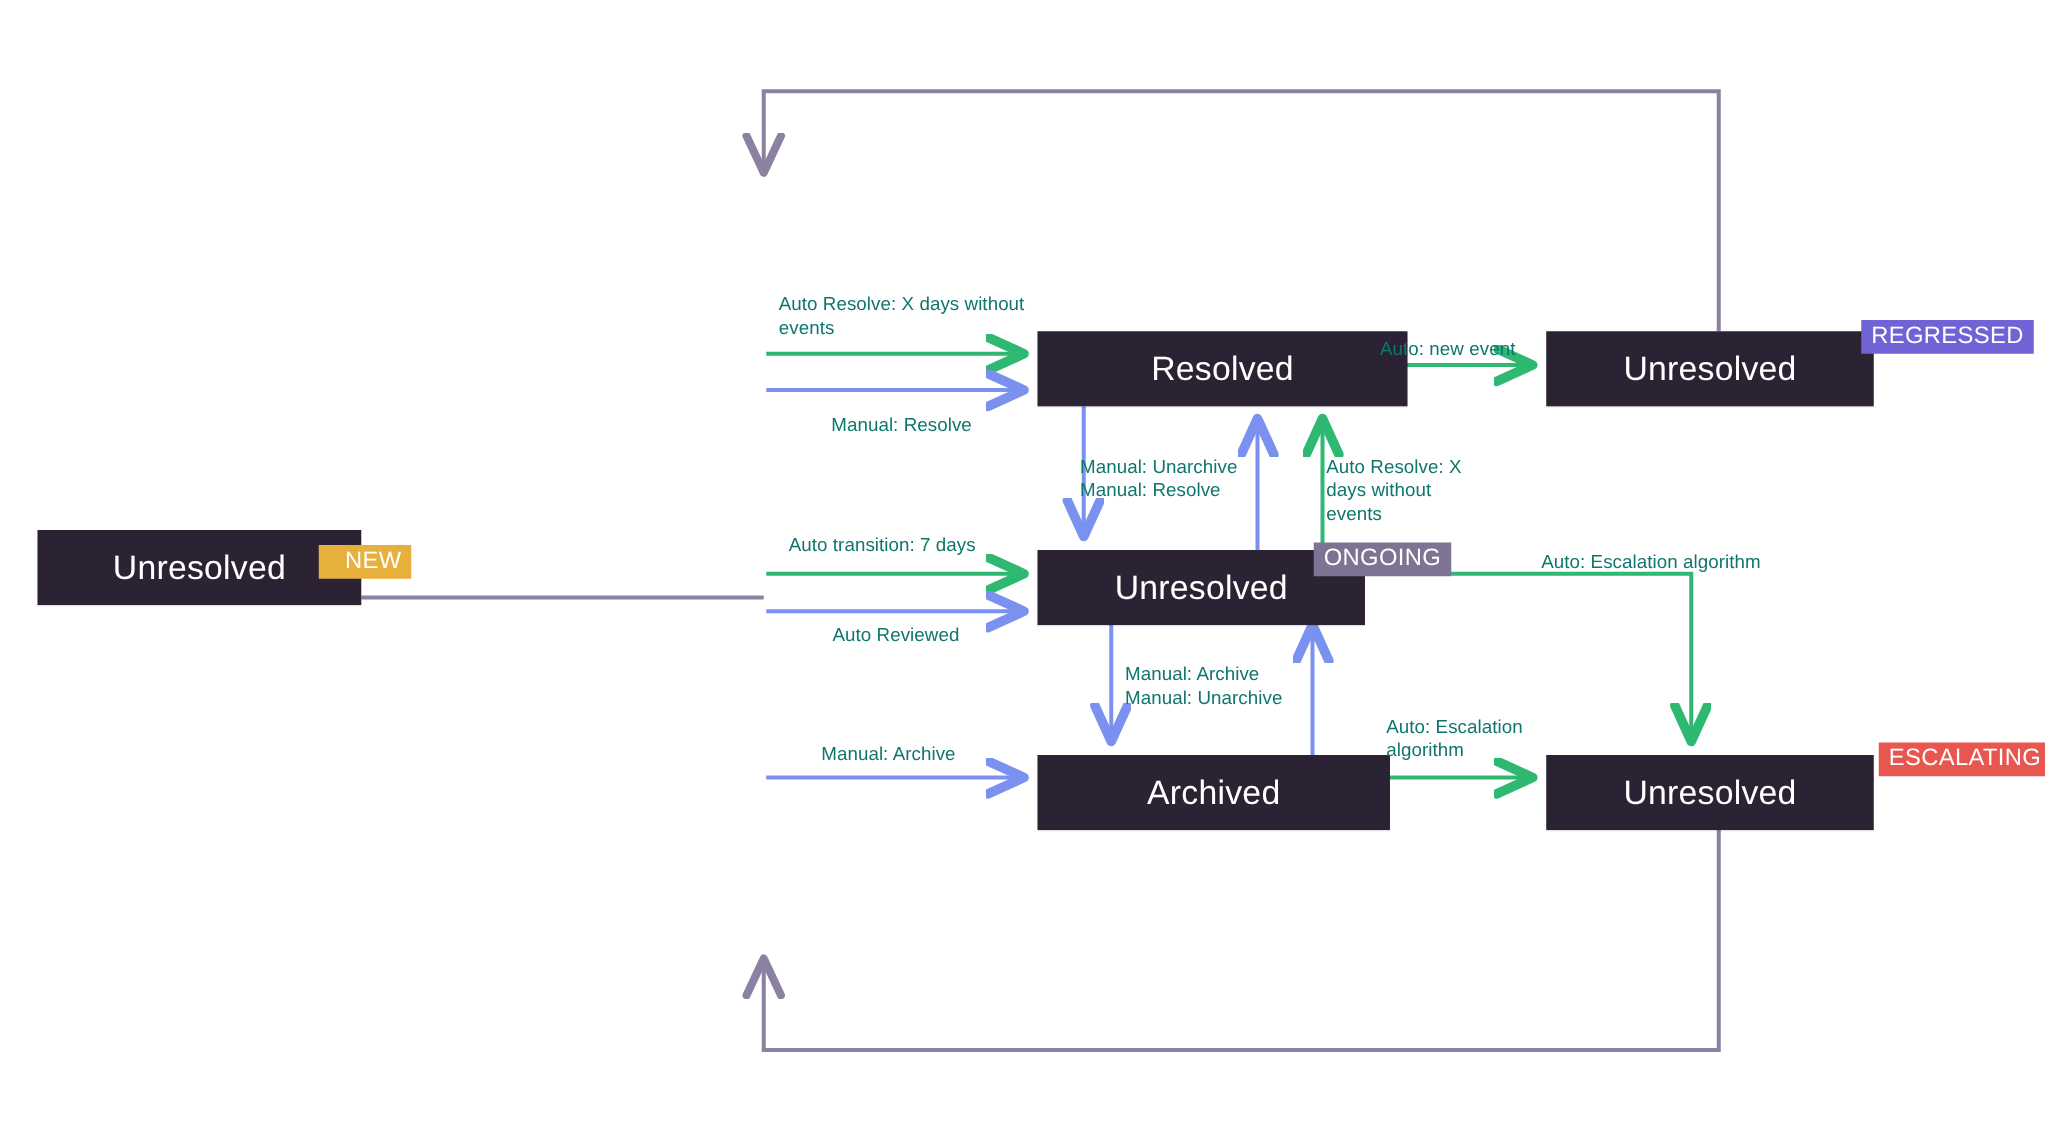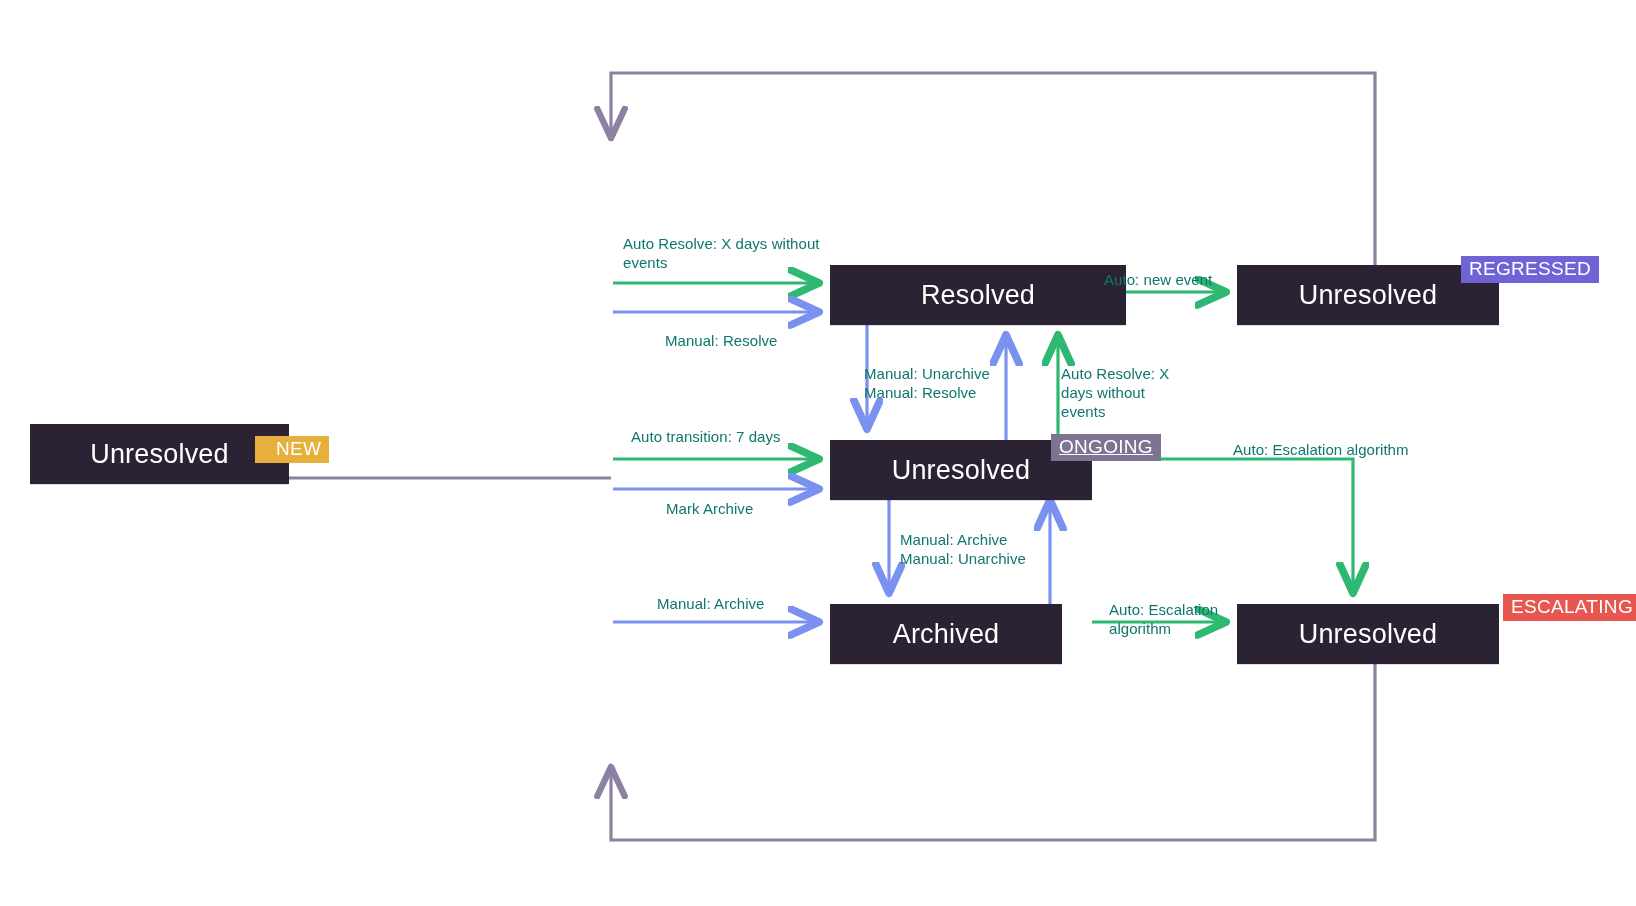--- a/index.html
+++ b/index.html
@@ -42,22 +42,22 @@
     position: absolute;
     color: #ffffff;
     font-size: 19px;
     letter-spacing: 0.3px;
     padding: 3px 8px 4px 8px;
     box-sizing: border-box;
     white-space: nowrap;
     line-height: 1.05;
   }
   .badge-new       { background: #e7b03c; }
-  .badge-ongoing   { background: #7e7392; text-decoration: underline; }
-  .badge-regressed { background: #6f63d6; }
+  .badge-ongoing   { background: #7e7392; }
+  .badge-regressed { background: #6f63d6; margin-left: 28px; }
   .badge-escalating{ background: #e8574f; margin-left: 42px; }
   .elabel {
     position: absolute;
     color: #0f766e;
     font-size: 15px;
     line-height: 19px;
     white-space: pre-line;
     letter-spacing: 0.05px;
   }
 </style>
@@ -108,21 +108,21 @@
   <div>
     <div class="node" style="left:30px; top:424px; width:259px; height:60px;">
       <span>Unresolved</span>
     </div>
     <div class="node" style="left:830px; top:265px; width:296px; height:60px;">
       <span>Resolved</span>
     </div>
     <div class="node" style="left:830px; top:440px; width:262px; height:60px;">
       <span>Unresolved</span>
     </div>
-    <div class="node" style="left:830px; top:604px; width:232px; height:60px;">
+    <div class="node" style="left:830px; top:604px; width:282px; height:60px;">
       <span>Archived</span>
     </div>
     <div class="node" style="left:1237px; top:265px; width:262px; height:60px;">
       <span>Unresolved</span>
     </div>
     <div class="node" style="left:1237px; top:604px; width:262px; height:60px;">
       <span>Unresolved</span>
     </div>
   </div>
 
@@ -137,22 +137,22 @@
     <div class="elabel" style="left:623px; top:234px; width:230px;">Auto Resolve: X days without
 events</div>
     <div class="elabel" style="left:665px; top:331px; width:200px;">Manual: Resolve</div>
     <div class="elabel" style="left:1104px; top:270px; width:180px;">Auto: new event</div>
     <div class="elabel" style="left:864px; top:364px; width:200px;">Manual: Unarchive
 Manual: Resolve</div>
     <div class="elabel" style="left:1061px; top:364px; width:130px;">Auto Resolve: X
 days without
 events</div>
     <div class="elabel" style="left:631px; top:427px; width:220px;">Auto transition: 7 days</div>
-    <div class="elabel" style="left:666px; top:499px; width:200px;">Mark Archive</div>
+    <div class="elabel" style="left:666px; top:499px; width:200px;">Auto Reviewed</div>
     <div class="elabel" style="left:1233px; top:440px; width:250px;">Auto: Escalation algorithm</div>
     <div class="elabel" style="left:900px; top:530px; width:200px;">Manual: Archive
 Manual: Unarchive</div>
     <div class="elabel" style="left:657px; top:594px; width:200px;">Manual: Archive</div>
-    <div class="elabel" style="left:1109px; top:572px; width:150px;margin-top:28px;">Auto: Escalation
+    <div class="elabel" style="left:1109px; top:572px; width:150px;">Auto: Escalation
 algorithm</div>
   </div>
 
 </div>
 
 </body></html>

